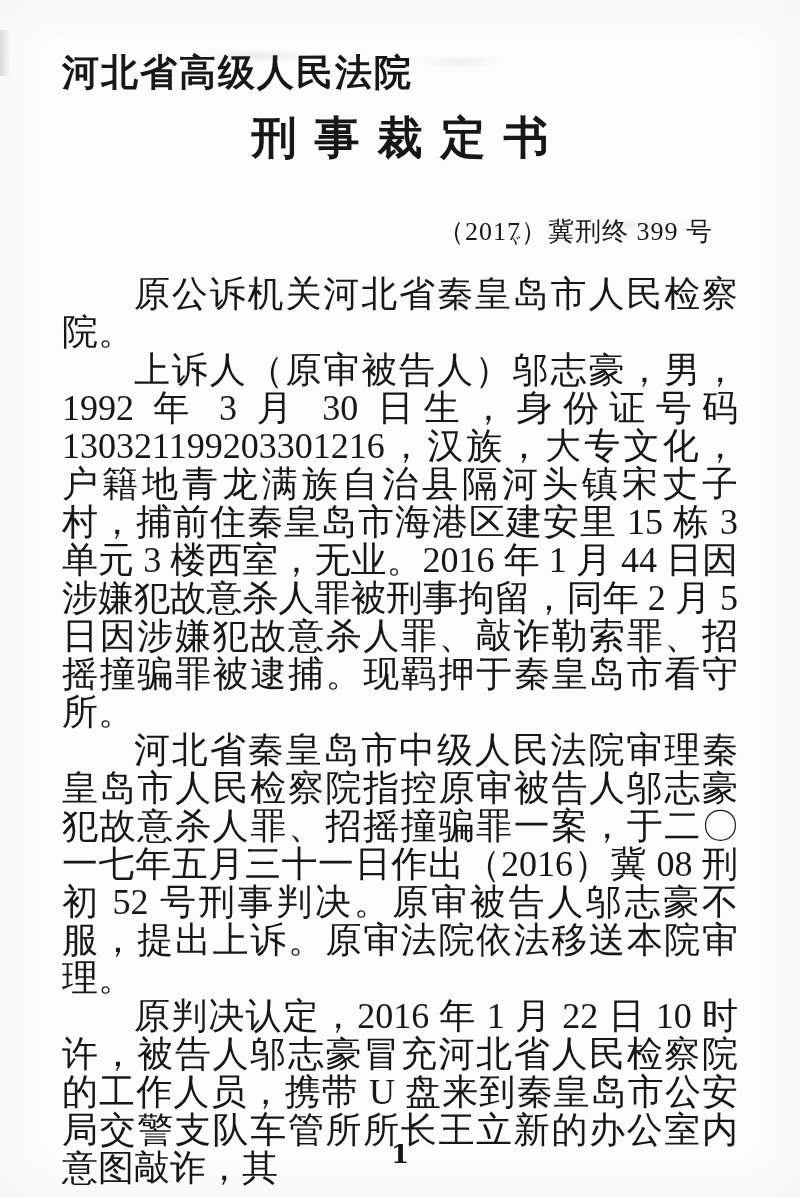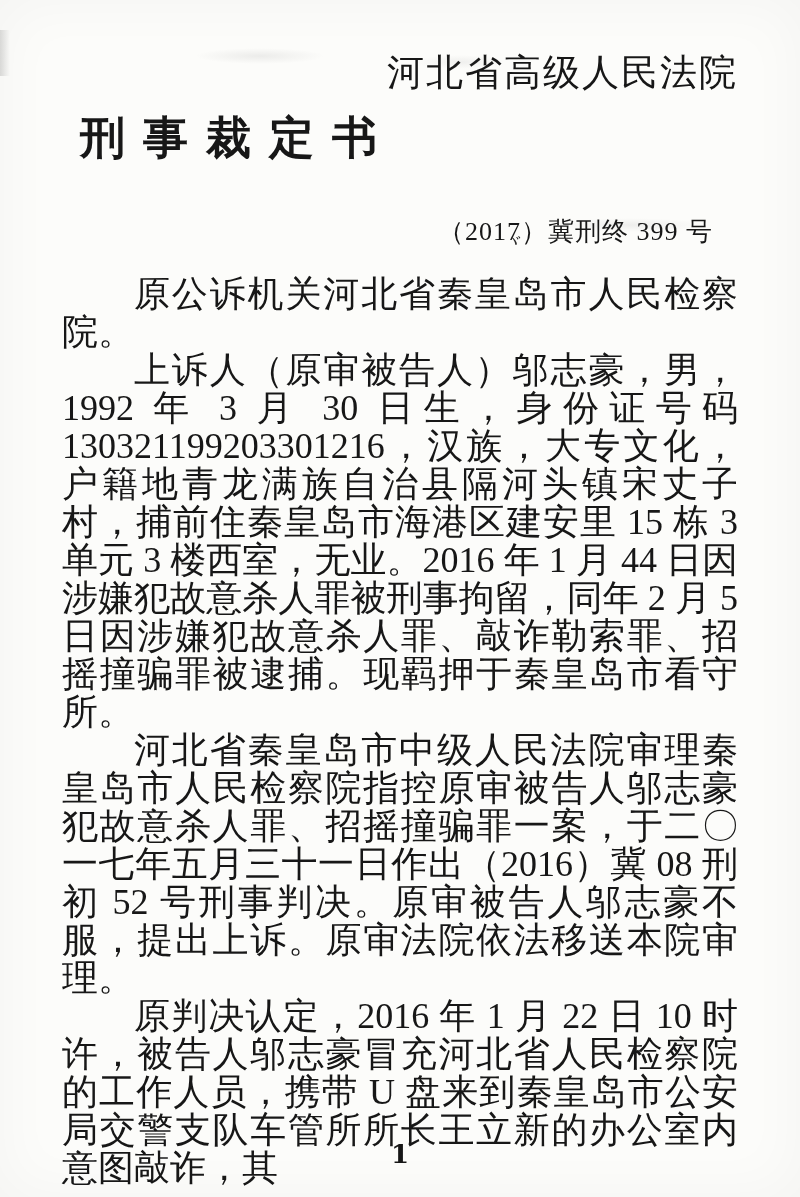--- a/index.html
+++ b/index.html
@@ -31,28 +31,28 @@
   .smudge-c { left: 0px; top: 30px; width: 10px; height: 46px; border-radius: 0;
     background: linear-gradient(to right, rgba(70,70,70,0.18), transparent); }
   .smudge-d { left: 555px; top: 218px; width: 150px; height: 14px;
     background: radial-gradient(ellipse at center, rgba(90,90,90,0.09), transparent 70%); }
 
   .content {
     padding: 34px 62px 0 62px;
   }
   .court-name {
     margin: 14px 0 0 0;
-    text-align: right;
+    text-align: left;
     font-size: 37px;
-    font-weight: 400;
+    font-weight: 700;
     letter-spacing: 2px;
   }
   .doc-type {
     margin: 10px 0 0 0;
-    text-align: left;
+    text-align: center;
     font-size: 45px;
     font-weight: 700;
     letter-spacing: 0.40em;
     text-indent: 0.40em;
   }
   .case-number {
     margin-top: 46px;
     text-align: right;
     padding-right: 25px;
     font-size: 26px;

